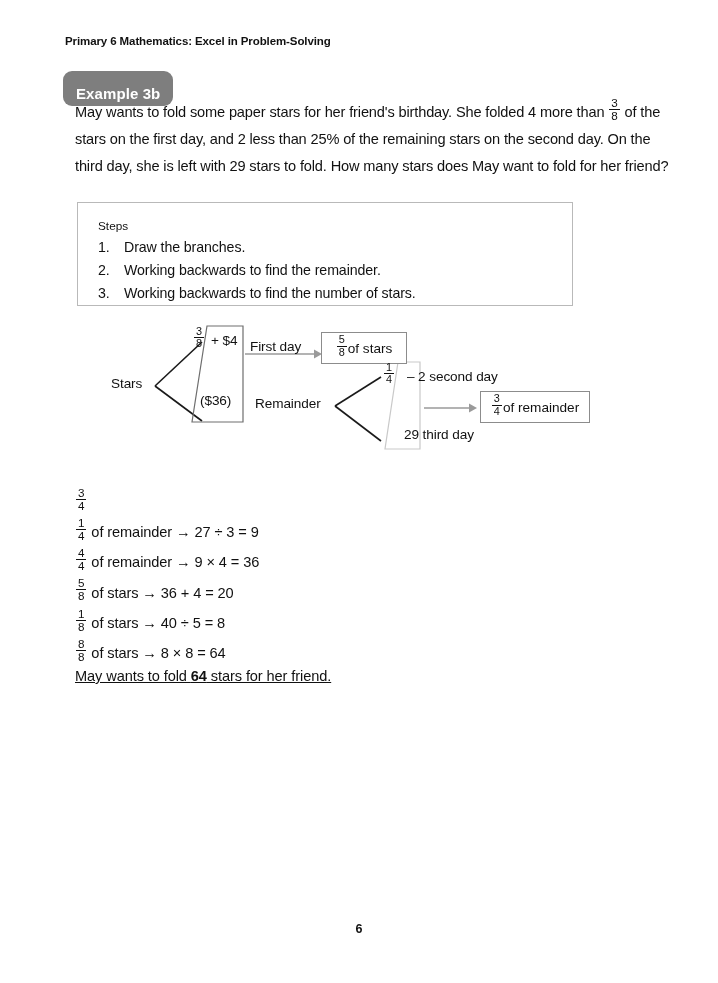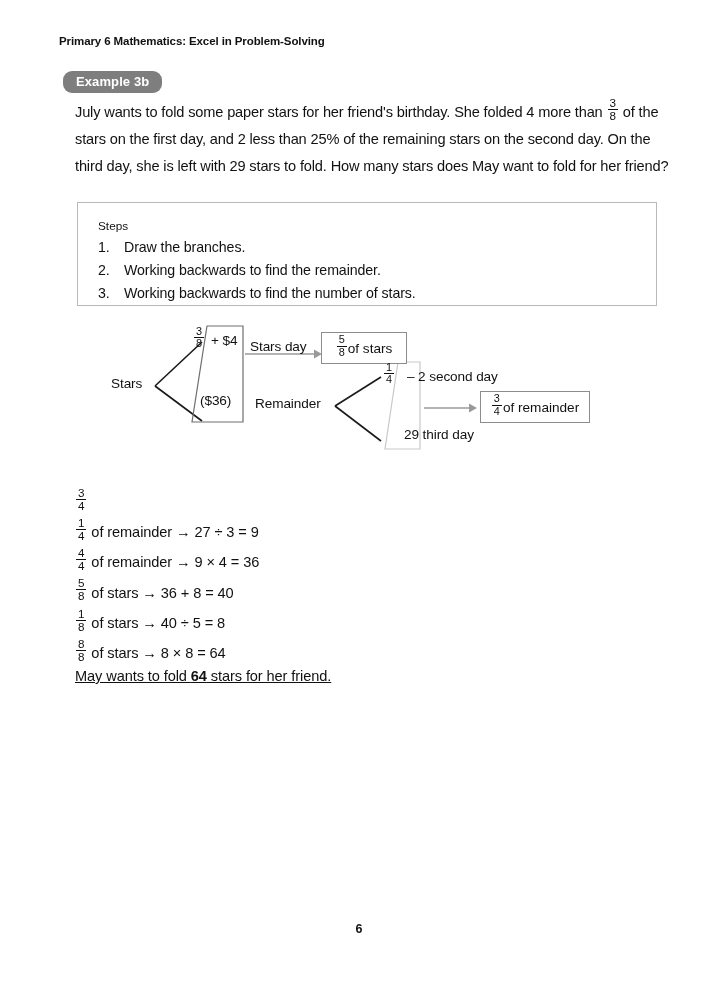--- a/index.html
+++ b/index.html
@@ -17,37 +17,37 @@
   }
 
   .page {
     position: absolute;
     inset: 0;
   }
 
   
   .running-head {
     position: absolute;
-    left: 59px;
+    left: 65px;
     top: 35px;
     font-size: 11.5px;
     font-weight: bold;
     letter-spacing: -0.1px;
     color: #111111;
   }
 
   .example-badge {
     position: absolute;
     left: 63px;
     top: 71px;
     background: #7e7e7e;
     color: #ffffff;
-    font-size: 13px;
+    font-size: 15px;
     font-weight: bold;
-    padding: 3px 13px 4px 13px;
+    padding: 14px 13px 4px 13px;
     border-radius: 9px;
     letter-spacing: 0.1px;
   }
 
   
   .problem {
     position: absolute;
     left: 75px;
     top: 99px;
     width: 600px;
@@ -75,21 +75,21 @@
     display: block;
     border-top: 1px solid #111111;
     padding: 0 2px;
   }
 
   
   .steps-box {
     position: absolute;
     left: 77px;
     top: 202px;
-    width: 580px;
+    width: 496px;
     height: 104px;
     border: 1px solid #b9b9b9;
     box-sizing: border-box;
   }
   .steps-title {
     position: absolute;
     left: 20px;
     top: 16px;
     font-size: 11.8px;
   }
@@ -179,21 +179,21 @@
 </head>
 <body>
 
 <div class="page">
 
   <div class="running-head">Primary 6 Mathematics: Excel in Problem-Solving</div>
 
   <div class="example-badge">Example 3b</div>
 
   <div class="problem">
-    <span>July wants to fold some paper stars for her friend's birthday. She folded 4 more than </span><span class="frac"><span class="num">3</span><span class="den">8</span></span><span> of the stars on the first day, and 2 less than 25% of the remaining stars on the second day. On the third day, she is left with 29 stars to fold. How many stars does May want to fold for her friend?</span>
+    <span>May wants to fold some paper stars for her friend's birthday. She folded 4 more than </span><span class="frac"><span class="num">3</span><span class="den">8</span></span><span> of the stars on the first day, and 2 less than 25% of the remaining stars on the second day. On the third day, she is left with 29 stars to fold. How many stars does May want to fold for her friend?</span>
   </div>
 
   <div class="steps-box">
     <div class="steps-title">Steps</div>
     <div class="steps-list">
       <div class="step-row">
         <span class="step-num">1.</span>
         <span>Draw the branches.</span>
       </div>
       <div class="step-row">
@@ -227,21 +227,21 @@
       <path d="M 424 90 L 470 90" stroke="#9a9a9a" stroke-width="1.3" fill="none"></path>
       <path d="M 469 85.5 L 477 90 L 469 94.5 Z" fill="#9a9a9a"></path>
     </svg>
 
     <div class="dlabel" style="left:111px; top:58px;">Stars</div>
 
     <div class="dlabel" style="left:193px; top:10px;"><span class="frac"><span class="num">3</span><span class="den">8</span></span><span style="margin-left:6px;">+ $4</span></div>
 
     <div class="dlabel" style="left:200px; top:75px;text-align:center;">($36)</div>
 
-    <div class="dlabel" style="left:250px; top:21px;">Stars day</div>
+    <div class="dlabel" style="left:250px; top:21px;">First day</div>
 
     <div class="dbox" style="left:321px; top:14px; width:86px; height:32px;">
         <span class="frac">
           <span class="num">5</span>
           <span class="den">8</span>
         </span>
         <span> of stars</span>
       </div>
 
     <div class="dlabel" style="left:255px; top:78px;">Remainder</div>
@@ -257,21 +257,21 @@
         </span>
         <span> of remainder</span>
       </div>
 
   </div>
 
   <div class="solution">
     <div class="sol-line"><span class="frac"><span class="num">3</span><span class="den">4</span></span></div>
     <div class="sol-line"><span class="frac"><span class="num">1</span><span class="den">4</span></span><span> of remainder → 27 ÷ 3 = 9</span></div>
     <div class="sol-line"><span class="frac"><span class="num">4</span><span class="den">4</span></span><span> of remainder → 9 × 4 = 36</span></div>
-    <div class="sol-line"><span class="frac"><span class="num">5</span><span class="den">8</span></span><span> of stars → 36 + 8 = 40</span></div>
+    <div class="sol-line"><span class="frac"><span class="num">5</span><span class="den">8</span></span><span> of stars → 36 + 4 = 20</span></div>
     <div class="sol-line"><span class="frac"><span class="num">1</span><span class="den">8</span></span><span> of stars → 40 ÷ 5 = 8</span></div>
     <div class="sol-line"><span class="frac"><span class="num">8</span><span class="den">8</span></span><span> of stars → 8 × 8 = 64</span></div>
   </div>
 
   <div class="answer-line"><span>May wants to fold </span><b>64</b><span> stars for her friend.</span></div>
 
   <div class="page-number">6</div>
 
 </div>
 

